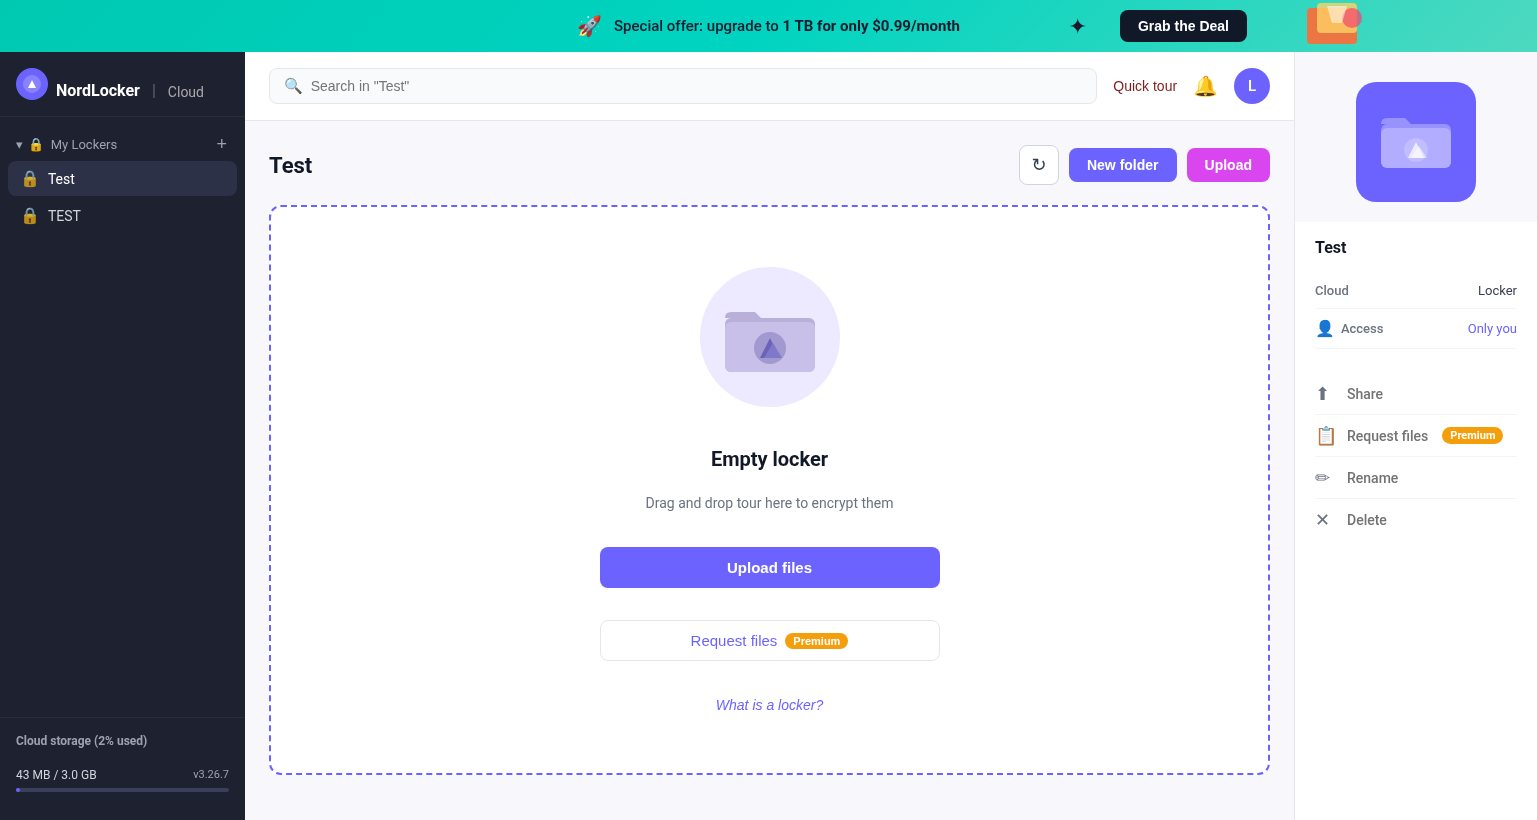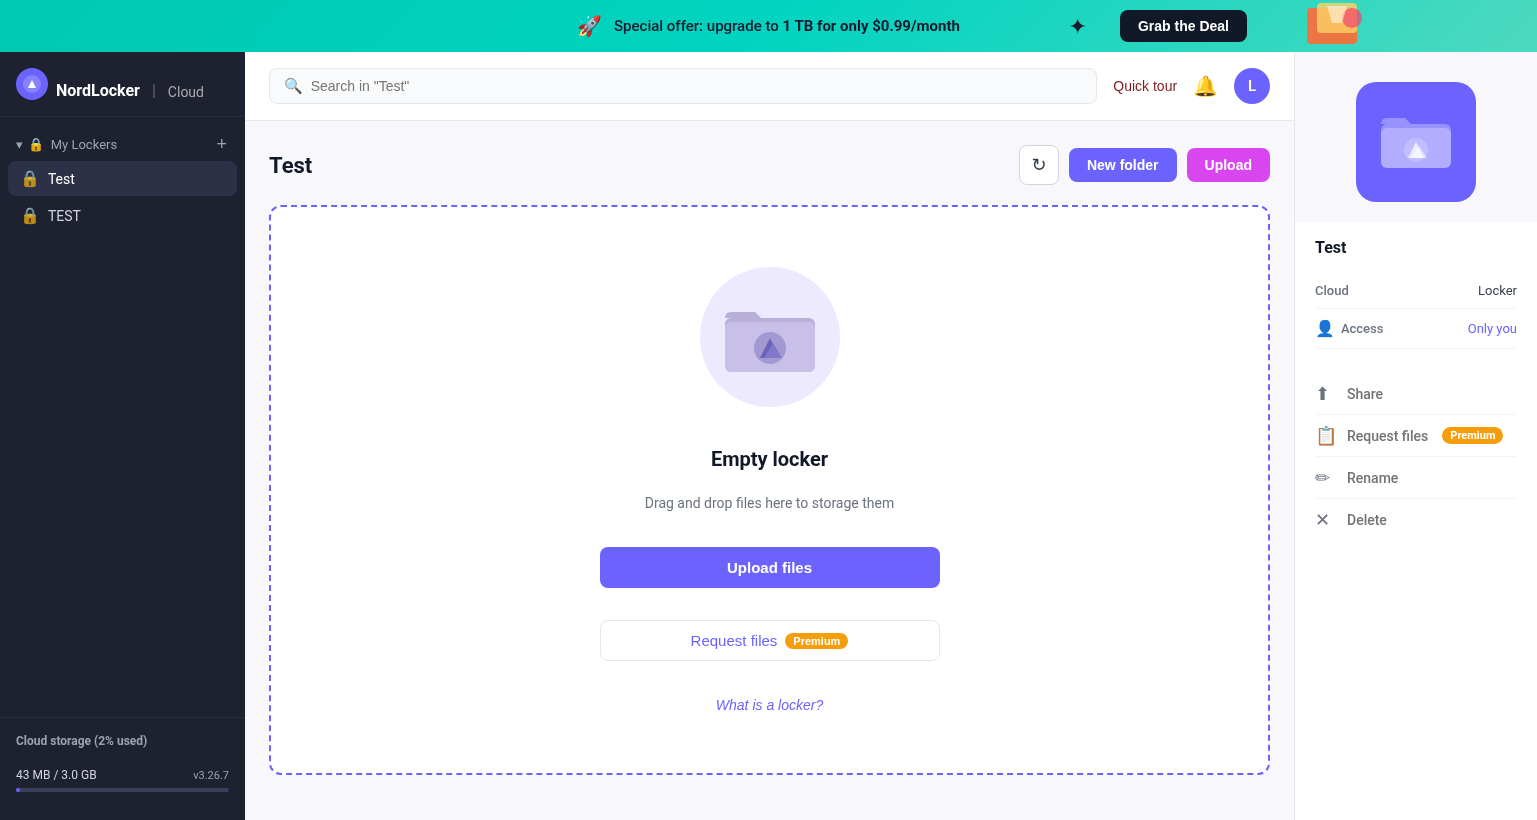--- a/index.html
+++ b/index.html
@@ -110,21 +110,21 @@
       color: #fff;
     }
     .sidebar-item-icon { font-size: 16px; opacity: 0.8; }
 
     .sidebar-footer {
       margin-top: auto;
       padding: 16px;
       border-top: 1px solid #2a2d3e;
     }
     .storage-label { font-size: 12px; color: #9ca3af; margin-bottom: 20px; font-weight: bold; }
-    .storage-bar-row { display: flex; align-items: center; justify-content: space-between; margin-bottom: 6px; }
+    .storage-bar-row { display: flex; align-items: flex-start; justify-content: space-between; margin-bottom: 6px; }
     .storage-size { font-size: 12px; color: #d1d5db; }
     .storage-version { font-size: 11px; color: #9ca3af; }
     .storage-bar { height: 4px; background: #3a3f5c; border-radius: 2px; margin-bottom: 12px; }
     .storage-bar-fill { height: 100%; width: 2%; background: #6c63ff; border-radius: 2px; }
     .upgrade-btn {
       width: 100%;
       background: #6c63ff;
       color: #fff;
       border: none;
       border-radius: 8px;
@@ -490,21 +490,21 @@
             <path d="M0 18 Q0 12 6 12 L30 12 L36 18 Z" fill="#b8b0d8"></path>
 
             <rect x="0" y="22" width="90" height="50" rx="6" fill="#c8c0e8"></rect>
 
             <circle cx="45" cy="48" r="16" fill="#7b72b8" opacity="0.5"></circle>
             <path d="M35 58 L45 38 L55 58 Z" fill="#6c63b8"></path>
             <path d="M39 58 L48 43 L57 58 Z" fill="#8078c8"></path>
           </svg>
         </div>
         <div class="drop-zone-title">Empty locker</div>
-        <div class="drop-zone-subtitle">Drag and drop files here to storage them</div>
+        <div class="drop-zone-subtitle">Drag and drop tour here to encrypt them</div>
         <button class="upload-files-btn">Upload files</button>
         <button class="request-files-btn">
           <span>Request files</span>
           <span class="premium-badge">Premium</span>
         </button>
         <button class="what-is-locker">What is a locker?</button>
       </div>
     </div>
   </div>
 

